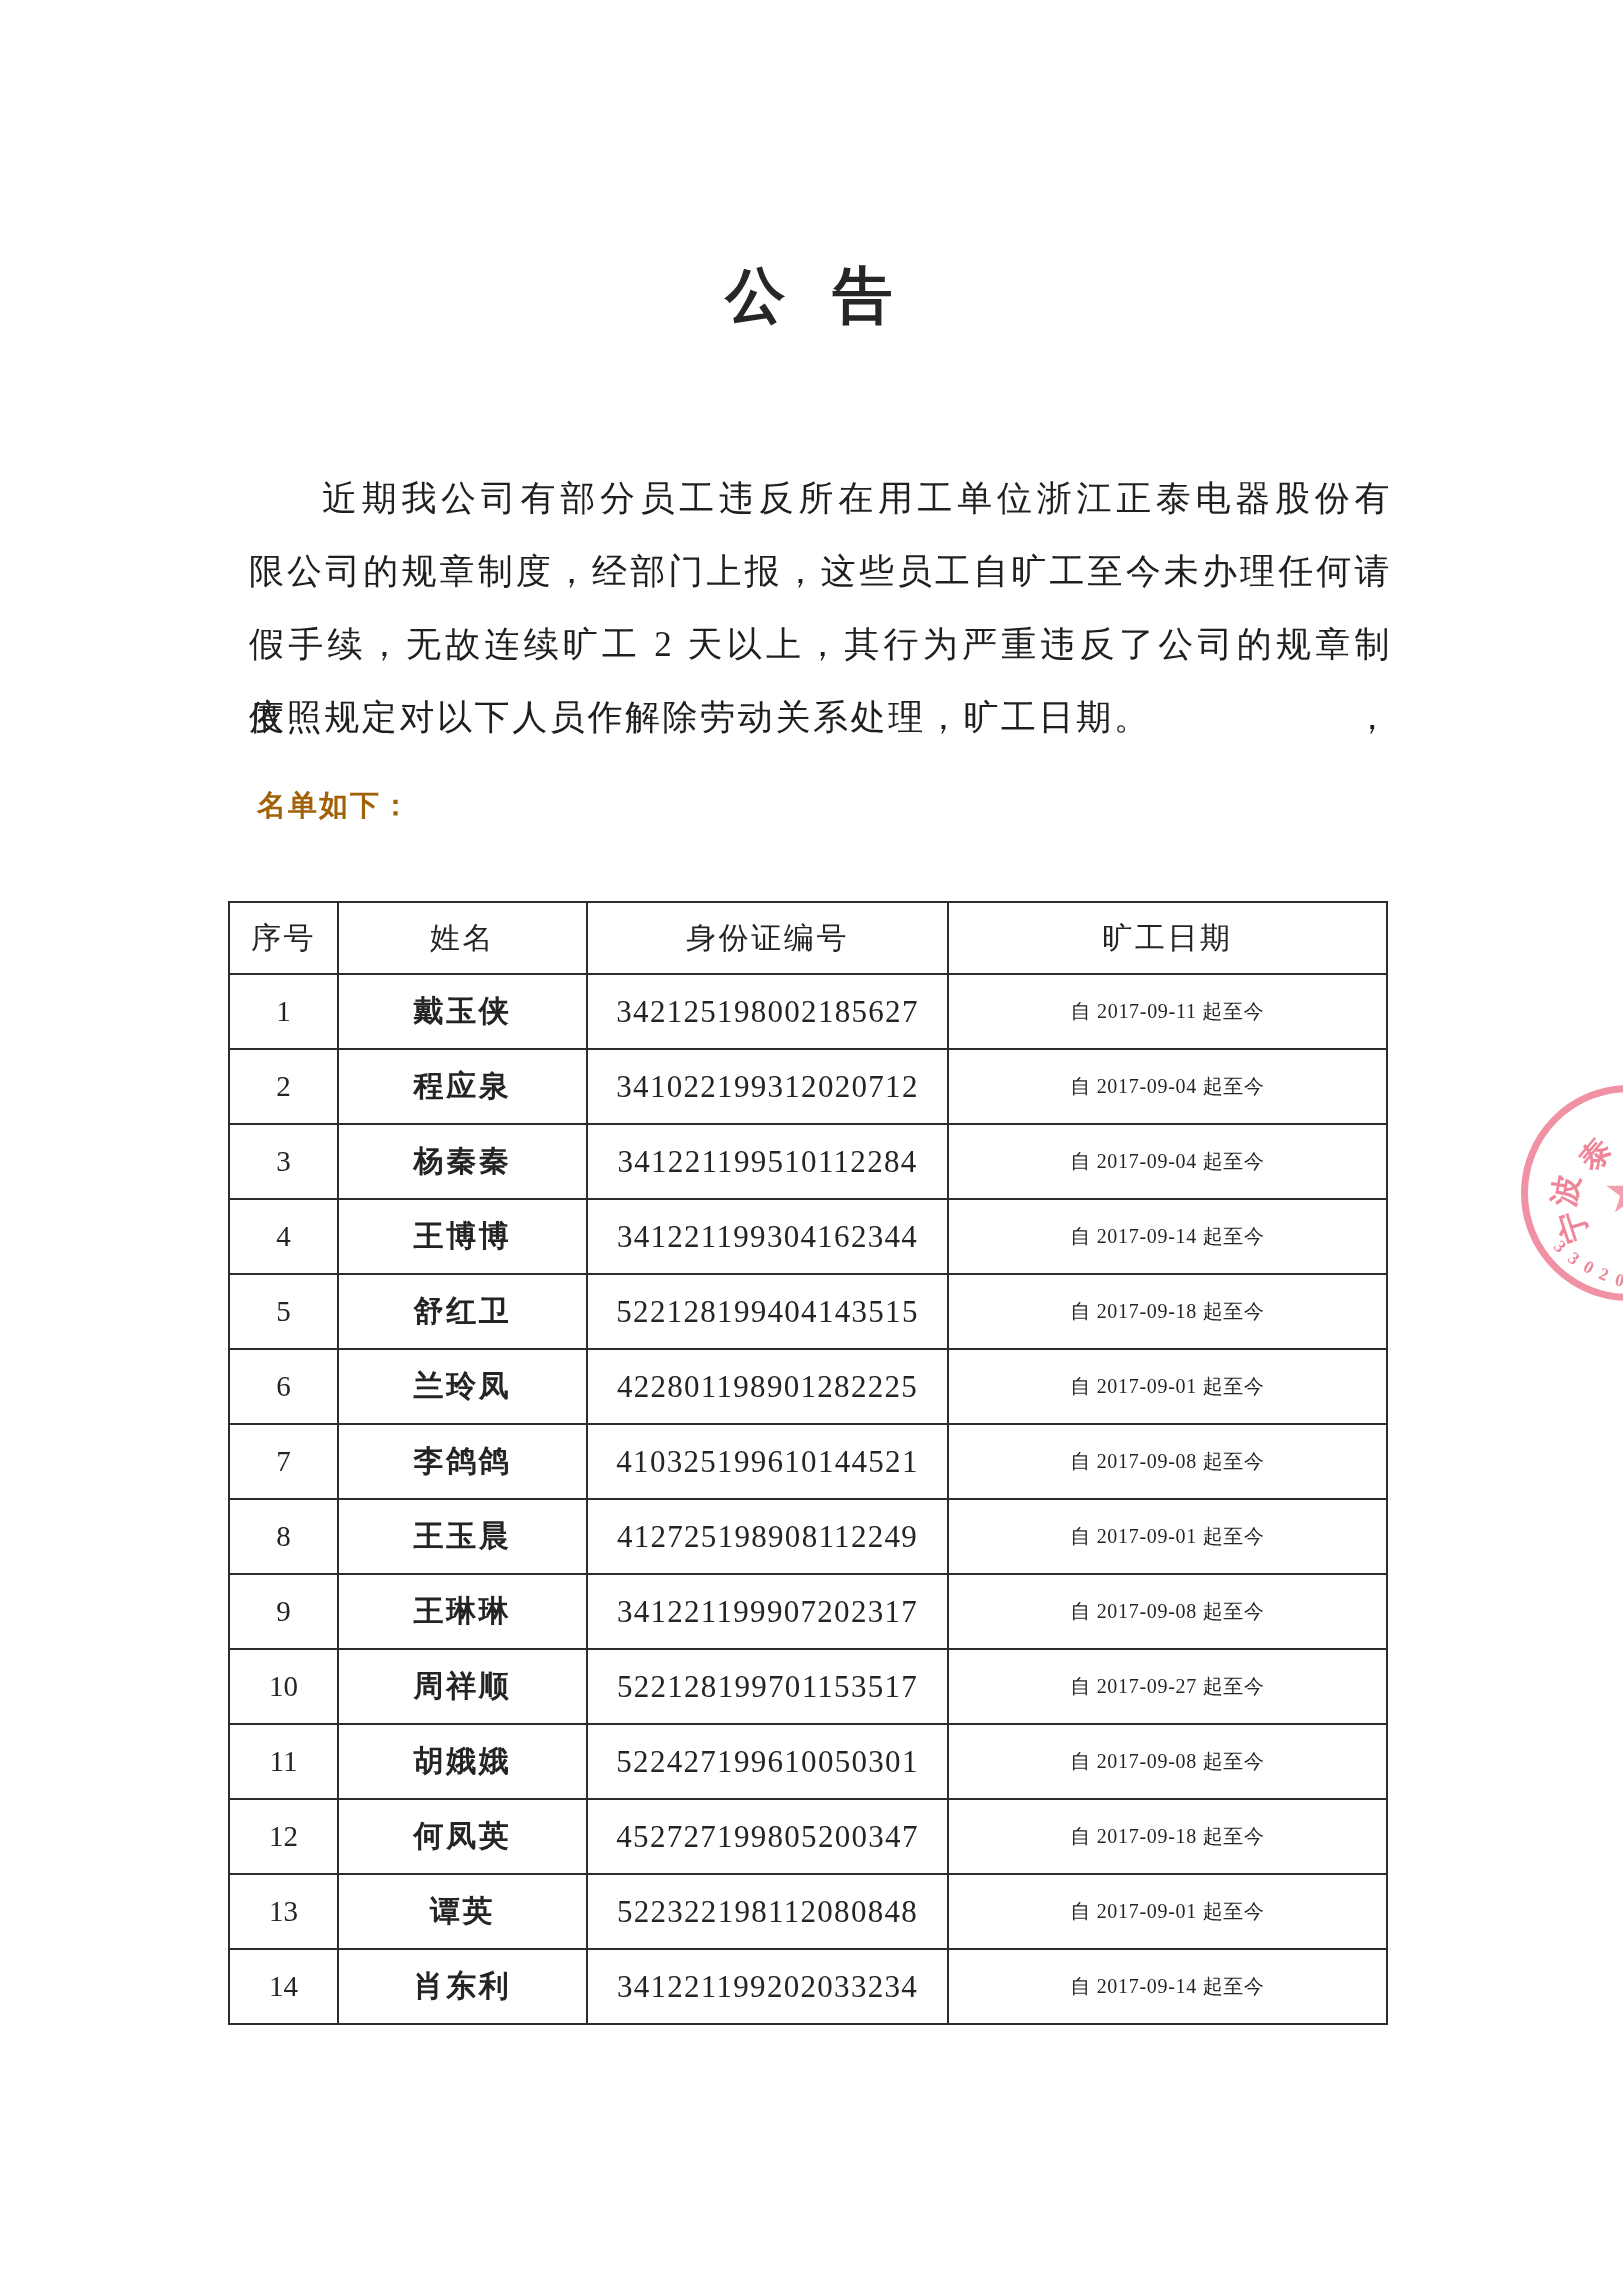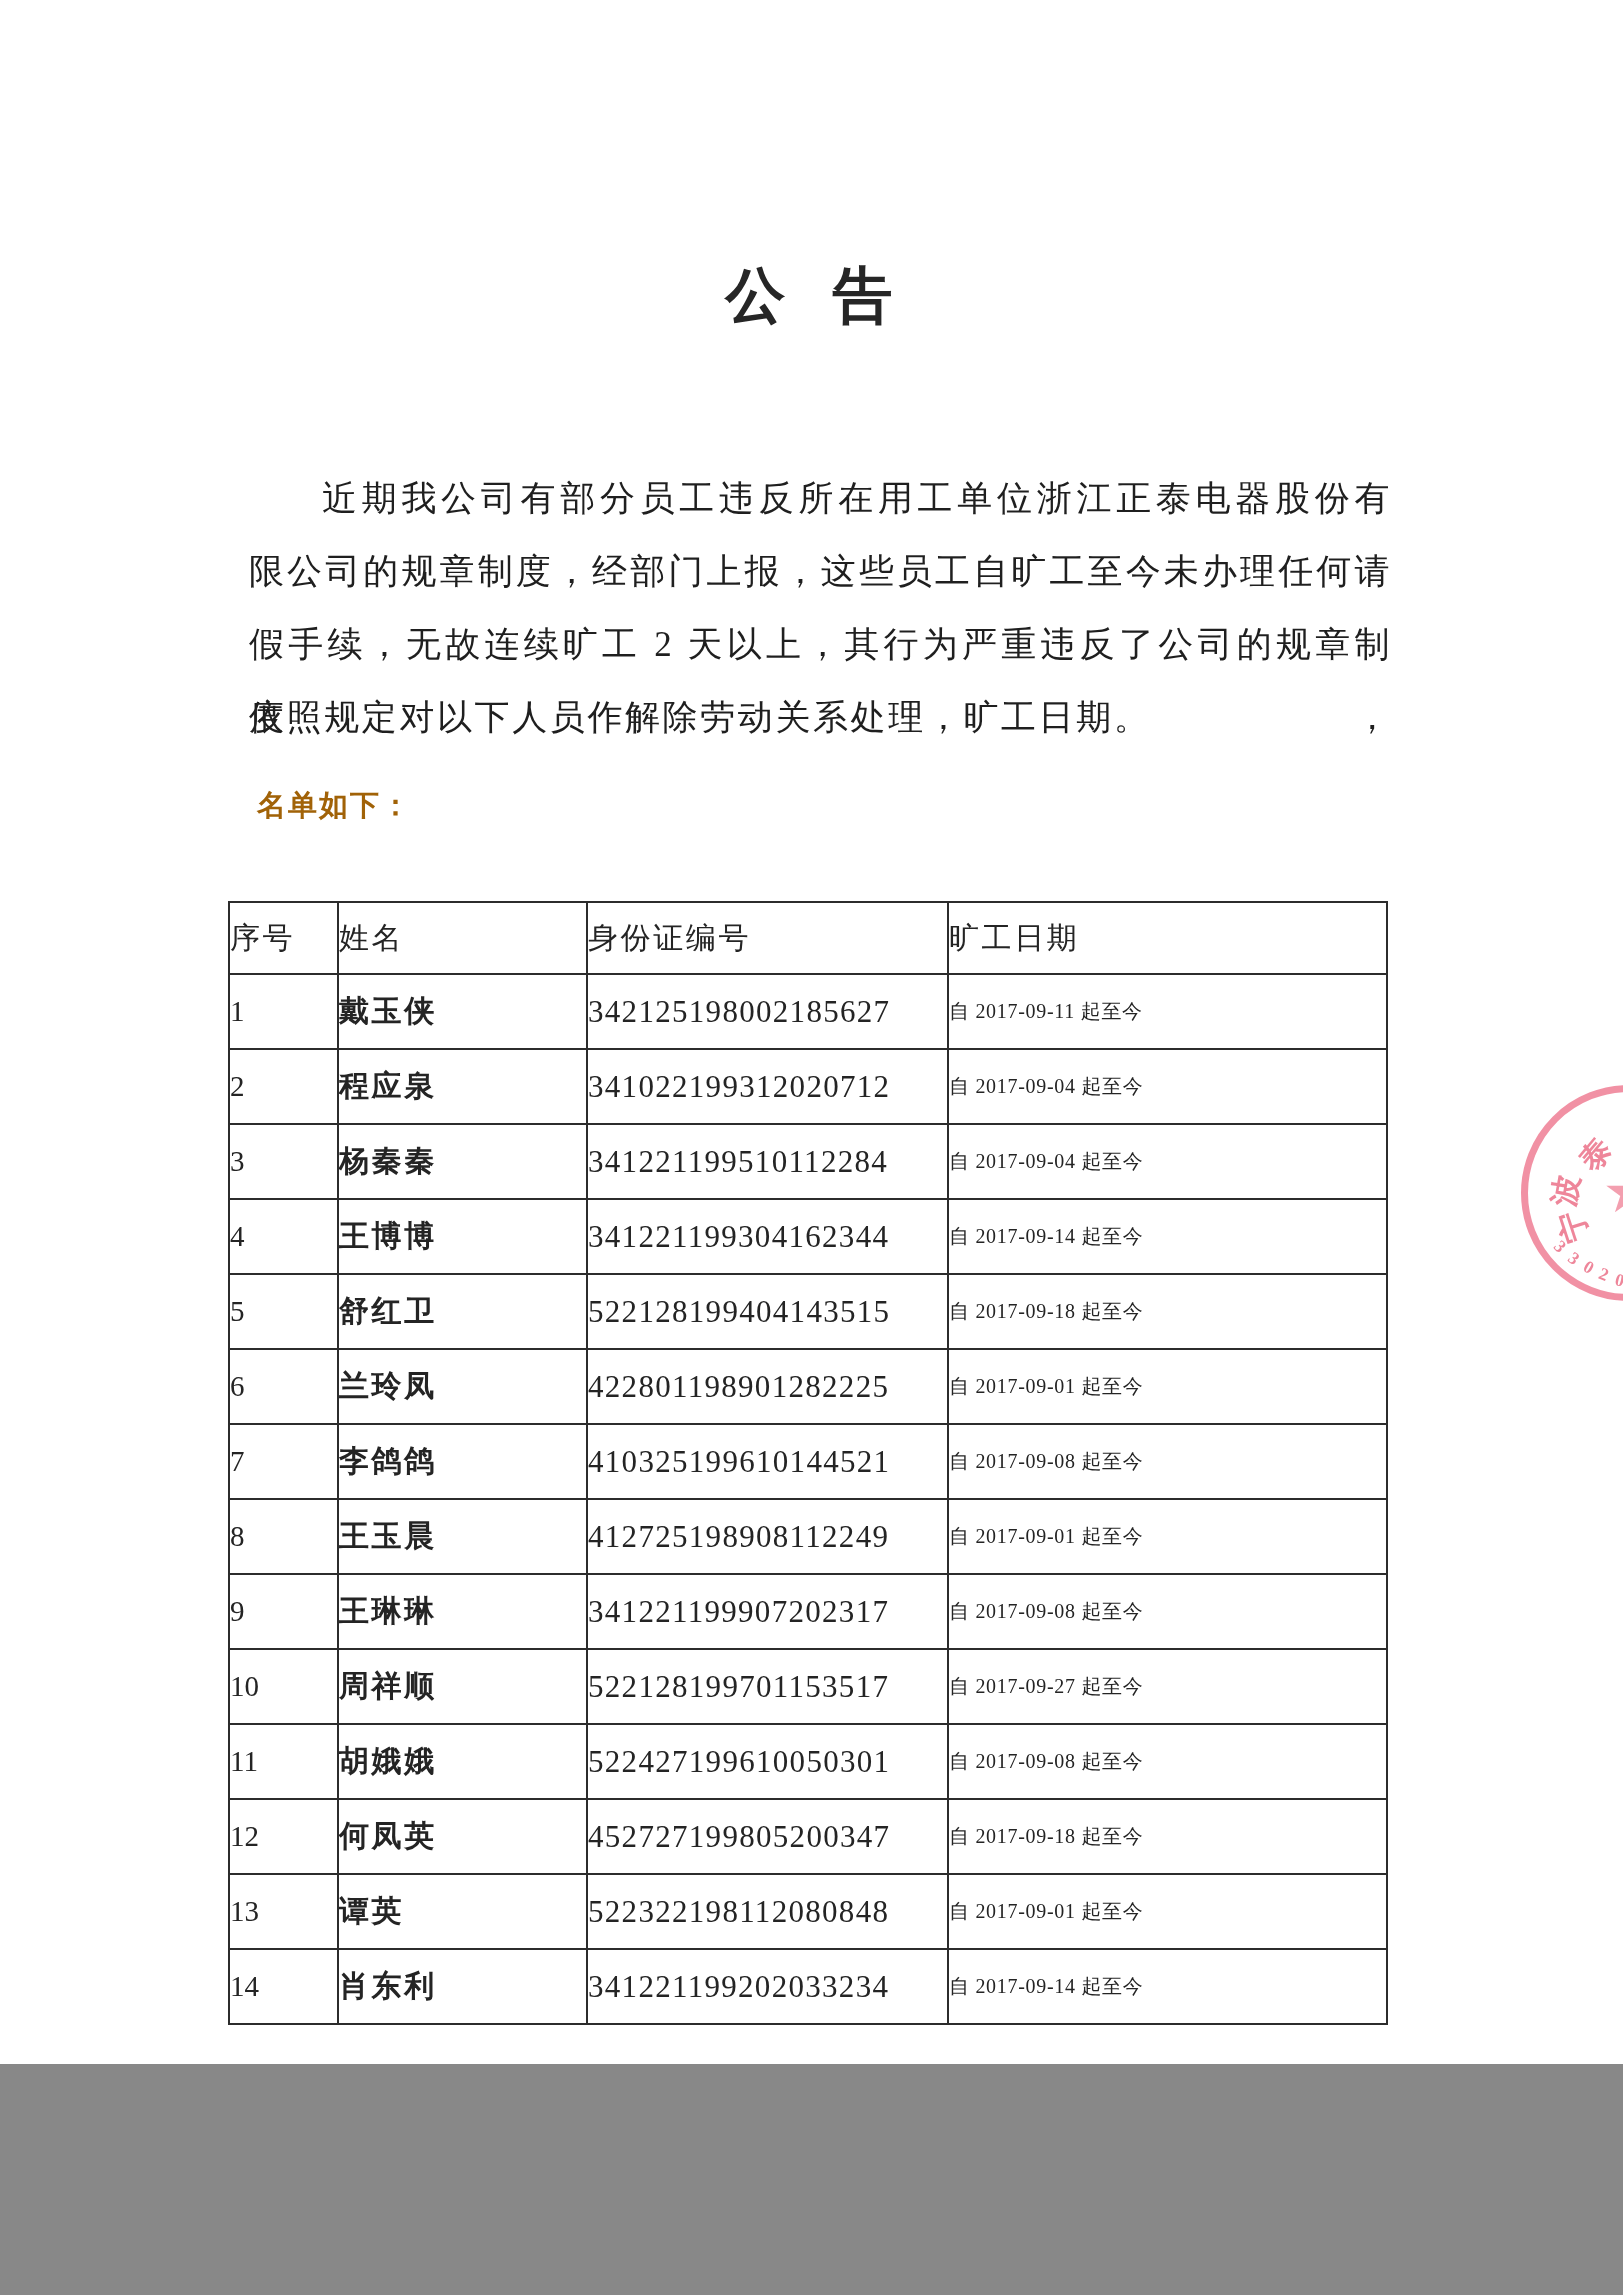--- a/index.html
+++ b/index.html
@@ -1,19 +1,19 @@
 <!DOCTYPE html>
 <html style="font-size:10.5px"><head>
 <meta charset="utf-8">
 <style>
   html, body { margin: 0; padding: 0; background: #888; }
   .page {
     position: relative;
     width: 1623px;
-    height: 2064px;
+    height: 2295px;
     margin: 0 auto;
     background: #ffffff;
     overflow: hidden;
     font-family: "Liberation Serif", "DejaVu Serif", serif;
     color: #222222;
   }
 
   
   .doc-title {
     position: absolute;
@@ -71,21 +71,21 @@
     top: 901px;
   }
   table.roster-table {
     border-collapse: collapse;
     table-layout: fixed;
     width: 1158px;
     border: 2.6px solid #262626;
   }
   .roster-table th, .roster-table td {
     border: 2px solid #2c2c2c;
-    text-align: left;
+    text-align: center;
     vertical-align: middle;
     padding: 0;
     overflow: hidden;
     color: #242424;
   }
   .roster-table thead tr { height: 72px; }
   .roster-table tbody tr { height: 75px; }
   .roster-table th {
     font-size: 30px;
     font-weight: normal;

